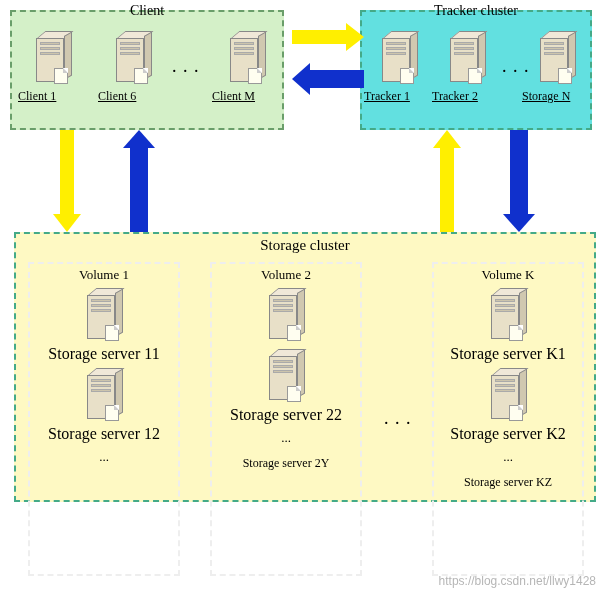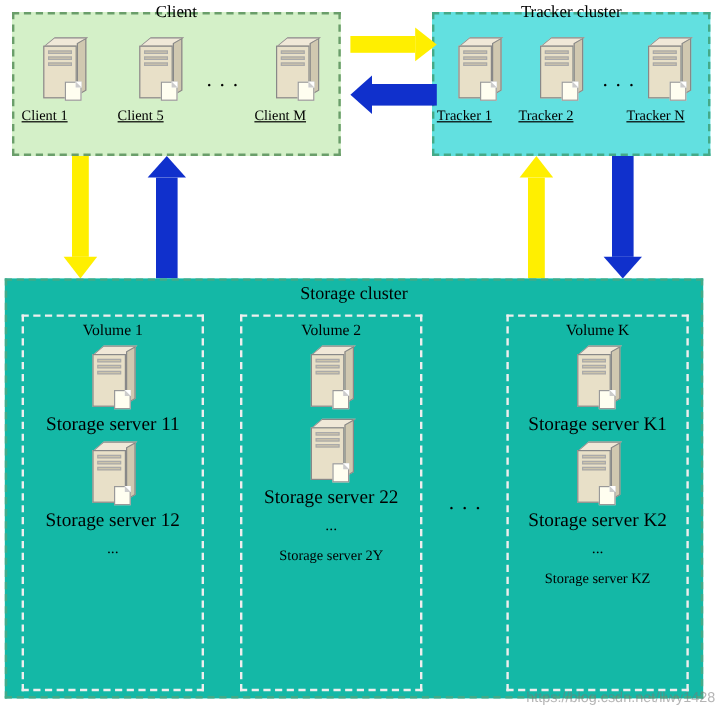--- a/index.html
+++ b/index.html
@@ -1,21 +1,21 @@
 <!DOCTYPE html>
 <html><head>
 <meta charset="utf-8">
 <style>
   * { box-sizing: border-box; margin: 0; padding: 0; }
   body { width: 602px; height: 592px; font-family: "Times New Roman", serif; font-size: 13px; color: #000; position: relative; background: #fff; overflow: hidden; }
   .cluster { position: absolute; border: 2px dashed #7a7; text-align: center; }
   .cluster-title { position: absolute; top: -9px; left: 50%; transform: translateX(-50%); padding: 0 4px; font-size: 14px; }
   .client-cluster { left: 10px; top: 10px; width: 274px; height: 120px; background: #d4f0c8; border-color: #6a9e6a; }
   .tracker-cluster { left: 360px; top: 10px; width: 232px; height: 120px; background: #62e0e0; border-color: #4a8; }
-  .storage-cluster { left: 4px; top: 232px; width: 582px; height: 350px; background: #14b8a6; border-color: #4a8; }
+  .storage-cluster { left: 14px; top: 232px; width: 582px; height: 270px; background: #fef9c3; border-color: #4a8; }
   .storage-cluster > .cluster-title { top: 3px; font-size: 15px; }
   .node { position: absolute; width: 70px; text-align: left; text-decoration: underline; }
   .node .label { margin-top: 2px; font-size: 12px; white-space: nowrap; }
   .tower { width: 42px; height: 55px; margin: 0 auto; position: relative; }
   .tower .front { position: absolute; left: 4px; top: 6px; width: 28px; height: 44px; background: #e8e0c8; border: 1px solid #888; }
   .tower .side { position: absolute; left: 32px; top: 4px; width: 8px; height: 44px; background: #d0c8b0; border: 1px solid #888; transform: skewY(-30deg); transform-origin: left; }
   .tower .top { position: absolute; left: 4px; top: -1px; width: 28px; height: 8px; background: #f0e8d8; border: 1px solid #888; transform: skewX(-50deg); transform-origin: bottom; }
   .tower .bay { position: absolute; left: 8px; width: 20px; height: 3px; background: #ccc4ac; border: 1px solid #aaa; }
   .tower .b1{top:10px} .tower .b2{top:15px} .tower .b3{top:20px}
   .tower .doc { position: absolute; left: 22px; top: 36px; width: 14px; height: 16px; background: #fffef0; border:1px solid #999; }
@@ -64,21 +64,21 @@
   <div class="node" style="left:86px;top:20px">
     <div class="tower">
         <div class="top"></div>
         <div class="side"></div>
         <div class="front"></div>
         <div class="bay b1"></div>
         <div class="bay b2"></div>
         <div class="bay b3"></div>
         <div class="doc"></div>
       </div>
-    <div class="label">Client 5</div>
+    <div class="label">Client 6</div>
   </div>
   <span class="dots" style="left:160px;top:44px">. . .</span>
   <div class="node" style="left:200px;top:20px">
     <div class="tower">
         <div class="top"></div>
         <div class="side"></div>
         <div class="front"></div>
         <div class="bay b1"></div>
         <div class="bay b2"></div>
         <div class="bay b3"></div>
@@ -118,21 +118,21 @@
   <div class="node" style="left:160px;top:20px">
     <div class="tower">
         <div class="top"></div>
         <div class="side"></div>
         <div class="front"></div>
         <div class="bay b1"></div>
         <div class="bay b2"></div>
         <div class="bay b3"></div>
         <div class="doc"></div>
       </div>
-    <div class="label">Tracker N</div>
+    <div class="label">Storage N</div>
   </div>
 </div>
 
 <div class="arrow a-yr">
     <div class="shaft"></div>
     <div class="head"></div>
   </div>
 <div class="arrow a-bl">
     <div class="shaft"></div>
     <div class="head"></div>

